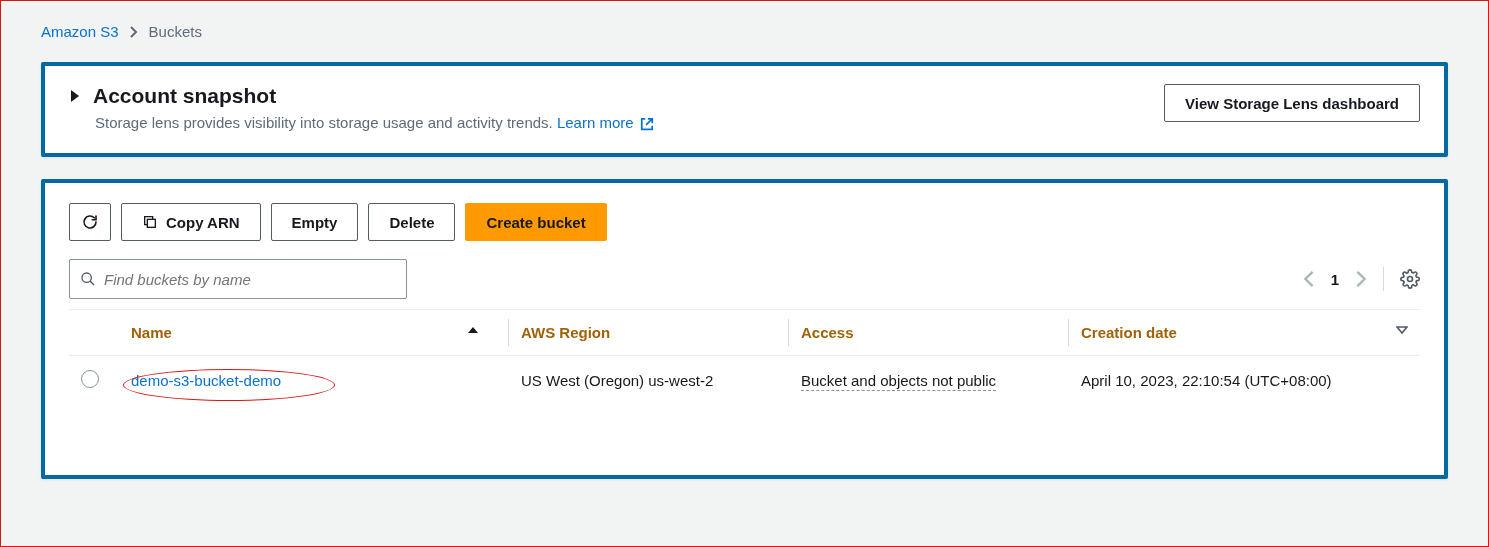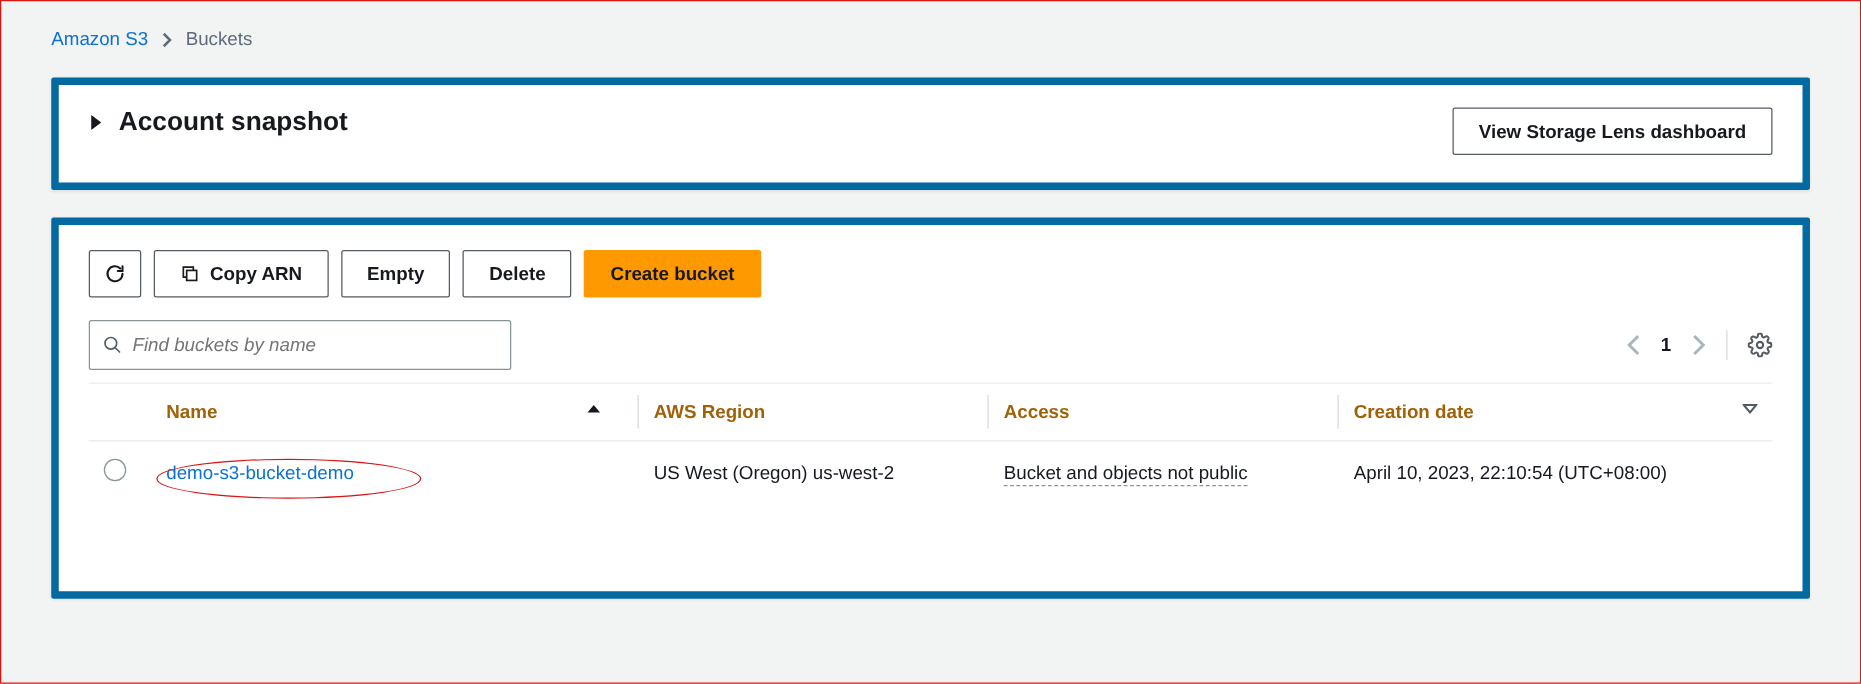--- a/index.html
+++ b/index.html
@@ -20,21 +20,21 @@
     gap: 10px;
     font-size: 15px;
     margin-bottom: 22px;
     margin-top: 2px;
   }
   .breadcrumb a { color: #0972d3; text-decoration: none; }
   .breadcrumb .chev { color: #5f6b7a; }
   .breadcrumb .cur { color: #5f6b7a; }
   .panel {
     background: #fff;
-    border: 6px solid #0369a1;
+    border: 4px solid #0369a1;
     box-shadow: 0 1px 3px rgba(0,0,0,0.08);
     border-radius: 2px;
   }
   .snapshot {
     padding: 18px 24px 22px 24px;
     display: flex;
     justify-content: space-between;
     align-items: flex-start;
     margin-bottom: 22px;
   }
@@ -181,20 +181,31 @@
   <section class="panel snapshot">
     <div class="snapshot-left">
       <h2>
         <span>
           <svg width="12" height="14" viewBox="0 0 12 14">
               <path d="M2 1 L10 7 L2 13 Z" fill="#16191f"></path>
             </svg>
         </span>
         <span>Account snapshot</span>
       </h2>
+      <p class="sub">
+        <span>Storage lens provides visibility into storage usage and activity trends.</span>
+        <a href="#">
+          <span>Learn more</span>
+          <span style="display:inline-block;vertical-align:middle;margin-left:2px;">
+            <svg width="14" height="14" viewBox="0 0 16 16" fill="none" stroke="#0972d3" stroke-width="2">
+                <path d="M6 2H2v12h12v-4M9 2h5v5M14 2L7 9"></path>
+              </svg>
+          </span>
+        </a>
+      </p>
     </div>
     <button class="btn">View Storage Lens dashboard</button>
   </section>
 
   <section class="panel buckets">
     <div class="buckets-head">
       <div class="actions">
         <button class="btn icononly" title="Refresh">
           <span>
             <svg width="18" height="18" viewBox="0 0 24 24" fill="none" stroke="#16191f" stroke-width="2.2" stroke-linecap="round">

